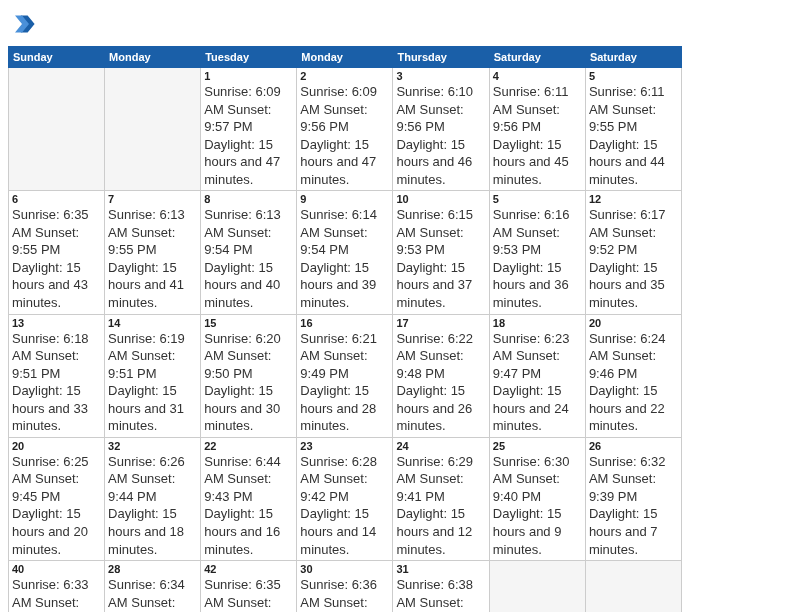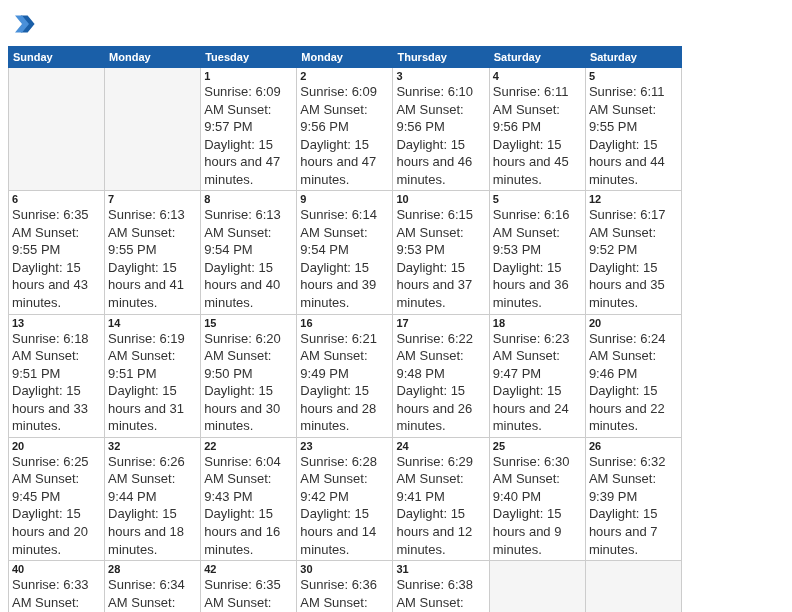--- a/index.html
+++ b/index.html
@@ -284,21 +284,21 @@
           </td>
           <td>
             <span class="day-num">32</span>
             <div class="day-info">Sunrise: 6:26 AM
 Sunset: 9:44 PM
 Daylight: 15 hours
 and 18 minutes.</div>
           </td>
           <td>
             <span class="day-num">22</span>
-            <div class="day-info">Sunrise: 6:04 AM
+            <div class="day-info">Sunrise: 6:44 AM
 Sunset: 9:43 PM
 Daylight: 15 hours
 and 16 minutes.</div>
           </td>
           <td>
             <span class="day-num">23</span>
             <div class="day-info">Sunrise: 6:28 AM
 Sunset: 9:42 PM
 Daylight: 15 hours
 and 14 minutes.</div>

